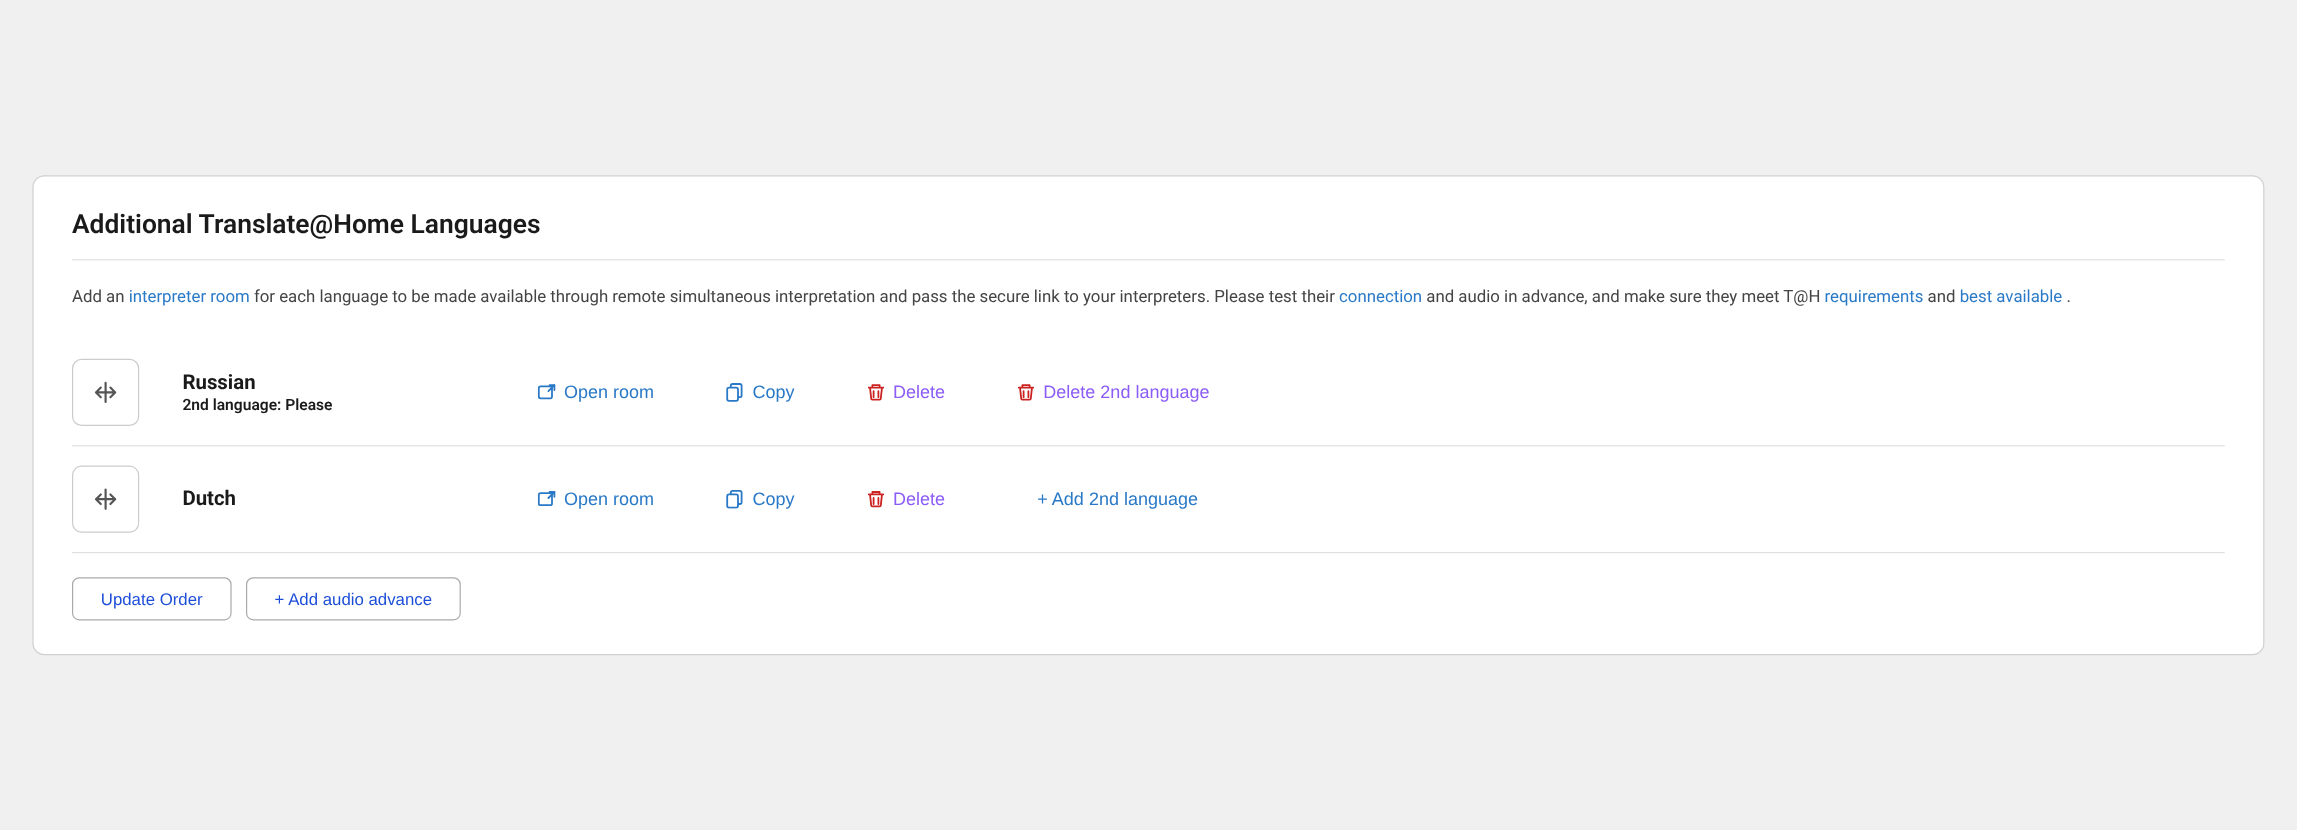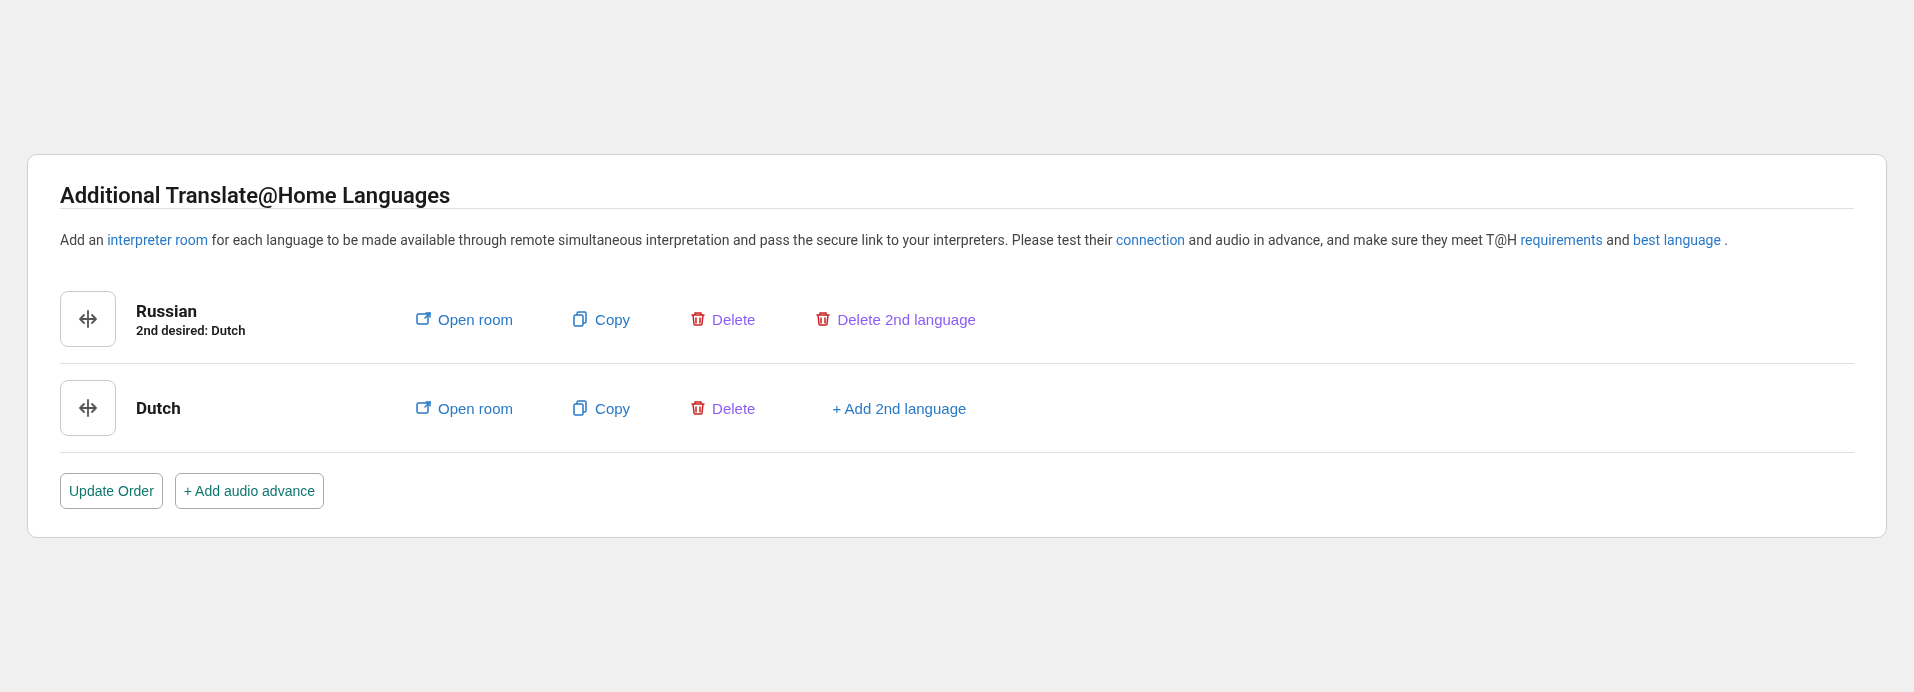--- a/index.html
+++ b/index.html
@@ -18,42 +18,42 @@
       border-radius: 10px;
       width: 1860px;
       max-width: 100%;
       padding: 28px 32px 28px 32px;
     }
     .card-title {
       font-size: 22px;
       font-weight: 600;
       color: #1a1a1a;
       margin-bottom: 20px;
-      padding-bottom: 0;
+      padding-bottom: 16px;
       border-bottom: 1px solid #e0e0e0;
     }
     .description {
       font-size: 14px;
       color: #444;
       line-height: 1.6;
       margin-bottom: 24px;
     }
     .description a {
       color: #2979c7;
       text-decoration: none;
     }
     .languages-list {
       margin-bottom: 20px;
     }
     .language-row {
       display: flex;
       align-items: center;
       padding: 16px 0;
       border-bottom: 1px solid #e0e0e0;
-      gap: 0;
+      gap: 16px;
     }
     .drag-handle {
       width: 56px;
       height: 56px;
       border: 1.5px solid #ccc;
       border-radius: 8px;
       display: flex;
       align-items: center;
       justify-content: center;
       cursor: grab;
@@ -101,60 +101,60 @@
     .action-btn.blue-add { color: #2979c7; margin-left: 17px; }
     .action-btn svg {
       flex-shrink: 0;
     }
     .footer-actions {
       display: flex;
       gap: 12px;
       margin-top: 8px;
     }
     .footer-btn {
-      padding: 9px 8px;
+      padding: 9px 23px;
       border: 1.5px solid #aaa;
       border-radius: 6px;
       font-size: 14px;
       font-weight: 500;
       background: #fff;
-      color: #0f766e;
+      color: #1d4ed8;
       cursor: pointer;
     }
   </style>
 </head>
 <body>
 
 <div class="card">
   <div class="card-title">Additional Translate@Home Languages</div>
 
   <div class="description">
     <span>Add an </span>
     <a href="#">interpreter room</a>
     <span> for each language to be made available through remote simultaneous interpretation and pass the secure link to your interpreters. Please test their </span>
     <a href="#">connection</a>
     <span> and audio in advance, and make sure they meet T@H </span>
     <a href="#">requirements</a>
     <span> and </span>
-    <a href="#">best language</a>
+    <a href="#">best available</a>
     <span>.</span>
     <br>
   </div>
 
   <div class="languages-list">
 
     <div class="language-row">
       <div class="drag-handle">
         <svg width="22" height="22" viewBox="0 0 22 22" fill="none" xmlns="http://www.w3.org/2000/svg">
           <path d="M11 3L11 19M3 11L19 11M7 7L3 11L7 15M15 7L19 11L15 15" stroke="#555" stroke-width="1.8" stroke-linecap="round" stroke-linejoin="round"></path>
         </svg>
       </div>
       <div class="lang-info">
         <div class="lang-name">Russian</div>
-        <div class="lang-second">2nd desired: Dutch</div>
+        <div class="lang-second">2nd language: Please</div>
       </div>
       <div class="actions">
         <button class="action-btn blue">
           <svg width="16" height="16" viewBox="0 0 16 16" fill="none" xmlns="http://www.w3.org/2000/svg">
             <rect x="1" y="3" width="11" height="10" rx="1.5" stroke="#2979c7" stroke-width="1.5" fill="none"></rect>
             <path d="M10 2h4v4" stroke="#2979c7" stroke-width="1.5" stroke-linecap="round" stroke-linejoin="round"></path>
             <path d="M14 2L9 7" stroke="#2979c7" stroke-width="1.5" stroke-linecap="round"></path>
           </svg>
           <span>Open room</span>
         </button>

